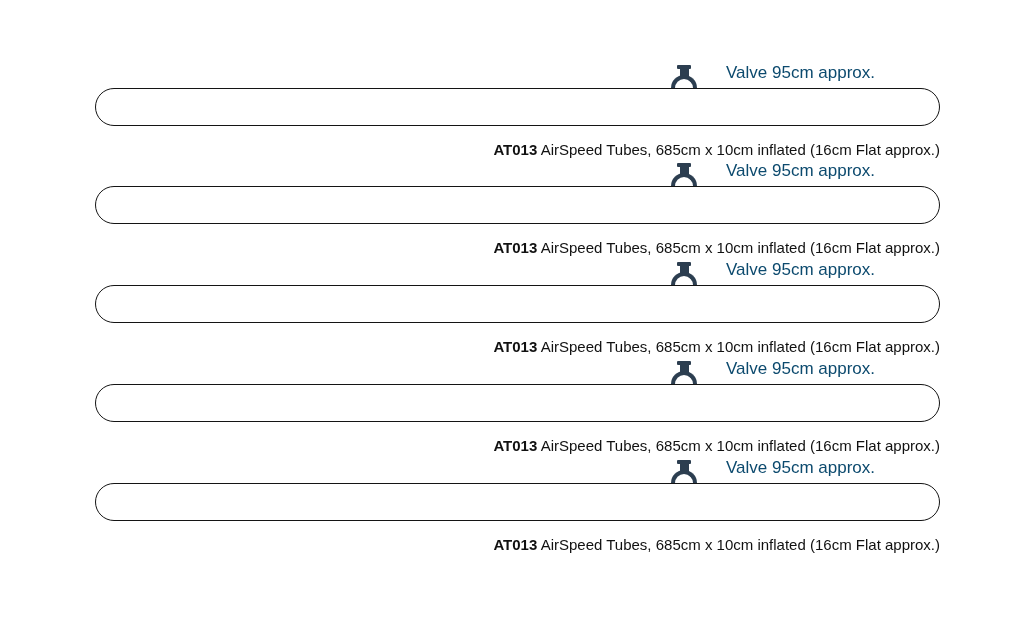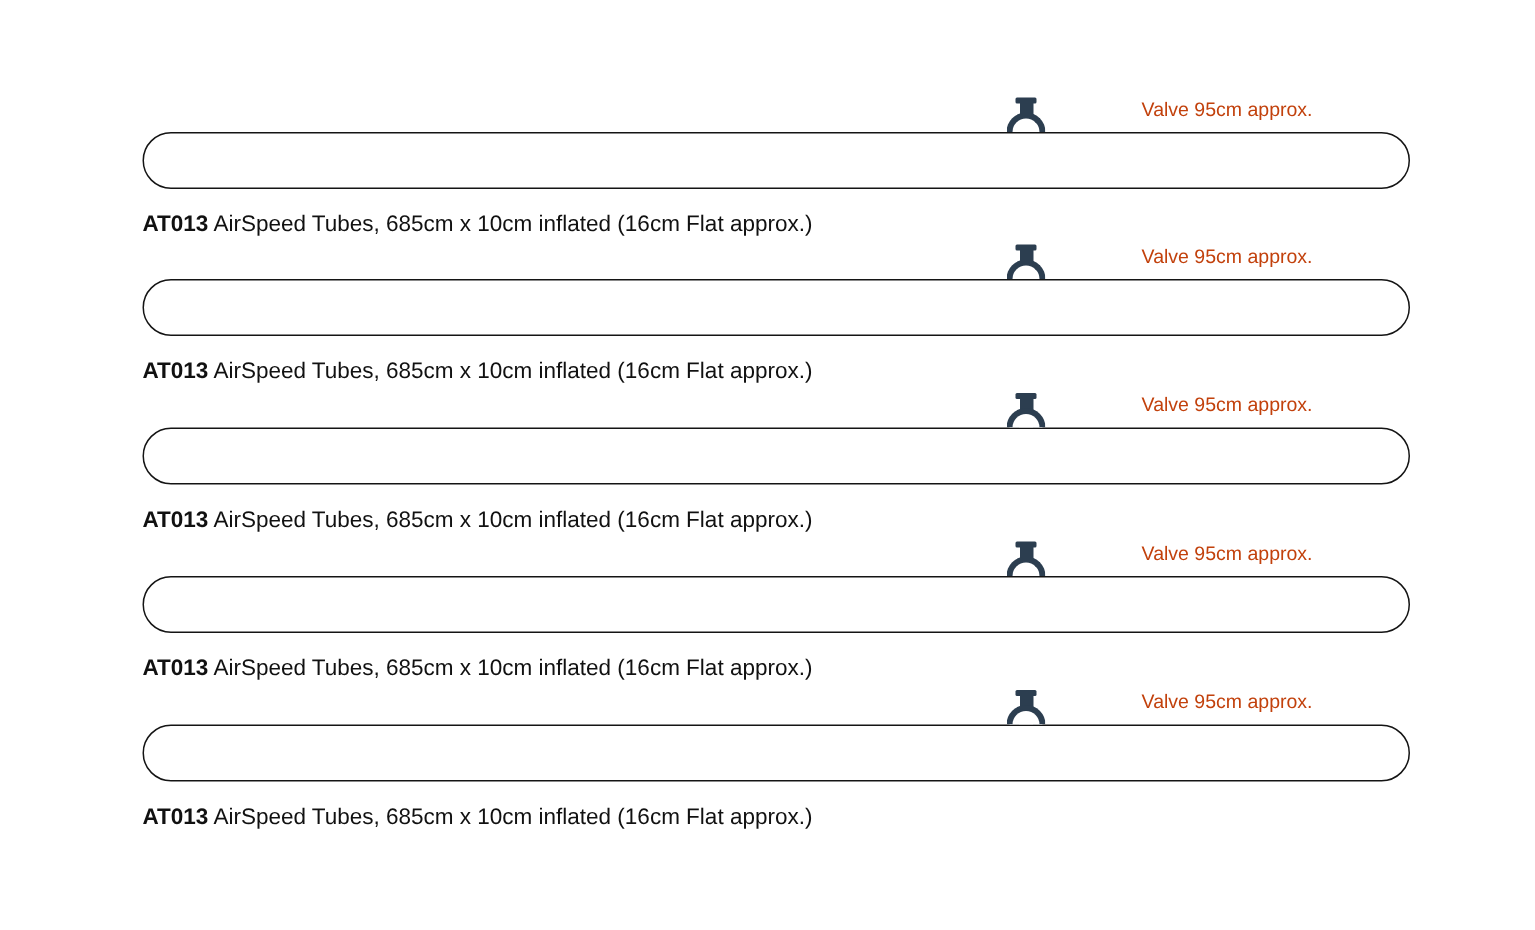--- a/index.html
+++ b/index.html
@@ -24,23 +24,23 @@
   .row:nth-child(1) { top: 60px; }
   .row:nth-child(2) { top: 158px; }
   .row:nth-child(3) { top: 257px; }
   .row:nth-child(4) { top: 356px; }
   .row:nth-child(5) { top: 455px; }
 
   .valve-label {
     position: absolute;
     top: 5px;
     right: 148px;
-    font-size: 13px;
+    font-size: 17px;
     line-height: 16px;
-    color: #c2410c;
+    color: #0c4a6e;
     white-space: nowrap;
   }
   .tube {
     position: absolute;
     left: 95px;
     top: 28px;
     width: 845px;
     height: 38px;
     box-sizing: border-box;
     border: 1.6px solid #141414;
@@ -81,21 +81,21 @@
     border: 4px solid #2c3e50;
     border-bottom: none;
     border-radius: 13px 13px 0 0;
     background: #ffffff;
   }
   .caption {
     position: absolute;
     left: 95px;
     top: 80px;
     width: 845px;
-    text-align: left;
+    text-align: right;
     font-size: 15px;
     line-height: 19px;
     color: #111111;
     white-space: nowrap;
   }
   .caption .code {
     font-weight: bold;
   }
 </style>
 </head>

